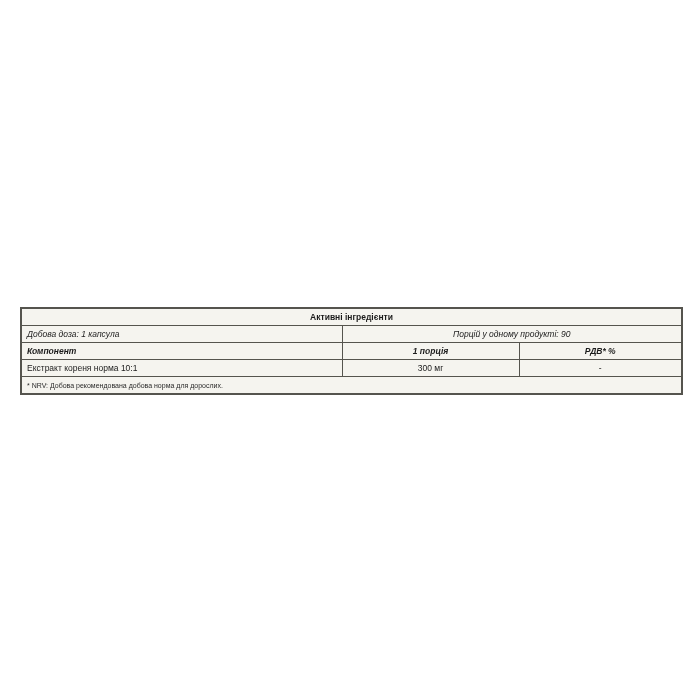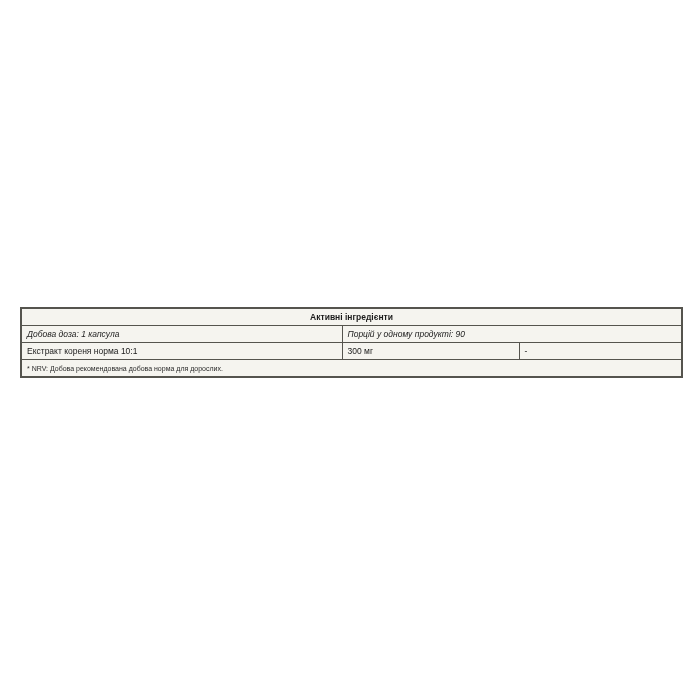--- a/index.html
+++ b/index.html
@@ -36,21 +36,21 @@
     padding: 2px 5px;
     height: 12px;
     vertical-align: middle;
     white-space: nowrap;
     overflow: hidden;
   }
   td.title-cell {
     text-align: center;
     font-weight: bold;
   }
-  td.right { text-align: left; }
+  td.right { text-align: center; }
   tr.bold-row td { font-weight: bold; }
   td.thick-bottom { border-bottom-width: 2px; font-style: italic; }
   td.footnote-cell {
     font-size: 7px;
     color: #2a2a2a;
     padding: 3px 5px;
     height: 11px;
   }
 </style>
 </head>
@@ -64,20 +64,25 @@
       <col class="c3">
     </colgroup>
     <tbody>
       <tr>
         <td colspan="3" class="title-cell">Активні інгредієнти</td>
       </tr>
       <tr>
         <td class="thick-bottom">Добова доза: 1 капсула</td>
         <td colspan="2" class="right thick-bottom">Порцій у одному продукті: 90</td>
       </tr>
+      <tr class="bold-row">
+        <td class="thick-bottom">Компонент</td>
+        <td class="right thick-bottom">1 порція</td>
+        <td class="right thick-bottom">РДВ* %</td>
+      </tr>
       <tr>
         <td>Екстракт кореня норма 10:1</td>
         <td class="right">300 мг</td>
         <td class="right">-</td>
       </tr>
       <tr>
         <td colspan="3" class="footnote-cell">* NRV: Добова рекомендована добова норма для дорослих.</td>
       </tr>
     </tbody>
   </table>

